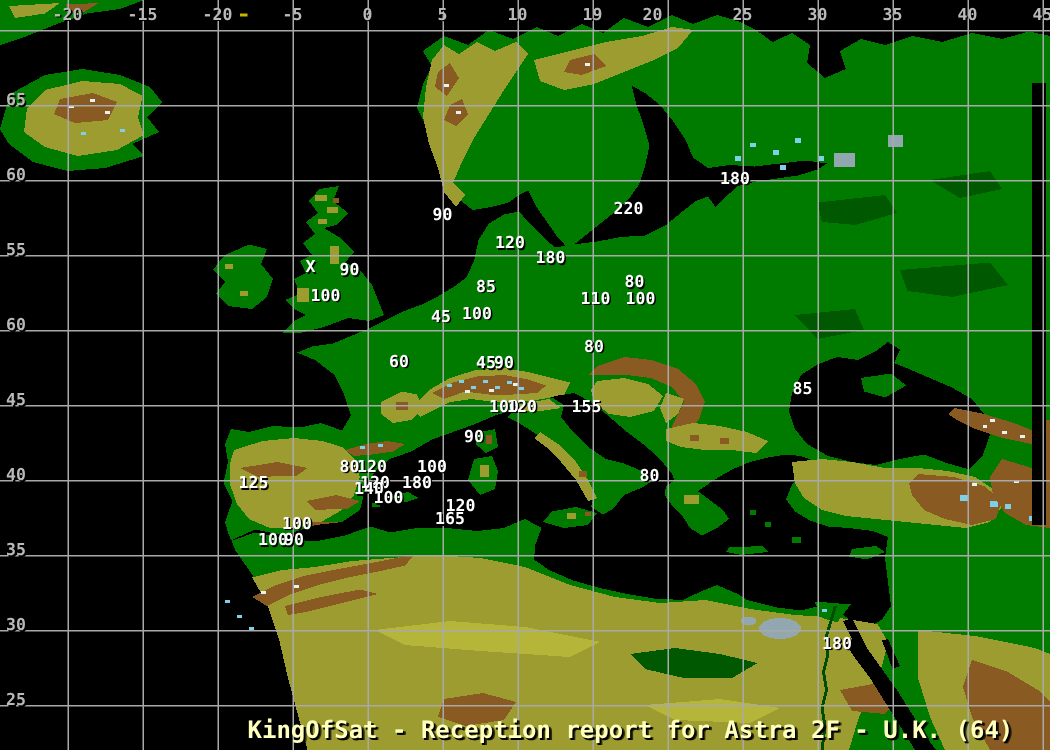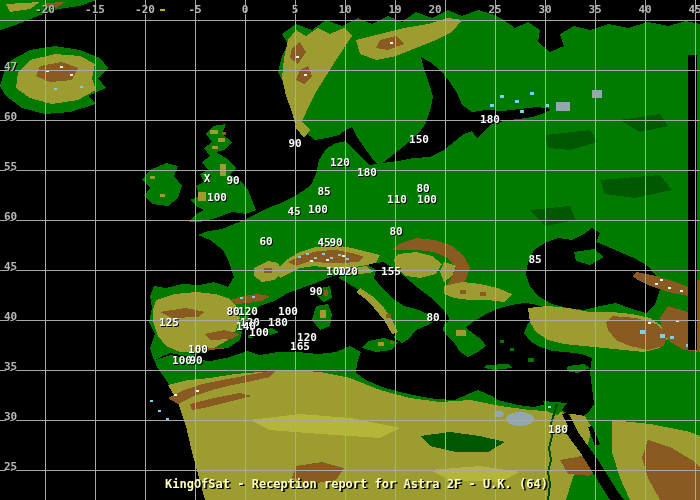--- a/index.html
+++ b/index.html
@@ -13,21 +13,21 @@
   .axis-label{
     position:absolute;font-size:11px;font-weight:bold;line-height:11px;
     text-shadow:1px 1px 0 #000;white-space:pre;
   }
   .axis-top{transform:translateX(-50%);}
   .report-label{
     position:absolute;font-size:11px;font-weight:bold;line-height:11px;color:#ffffff;
     transform:translate(-50%,-50%);text-shadow:1px 1px 0 #000;white-space:pre;
   }
   #map-title{
-    position:absolute;left:165px;top:477px;font-size:12px;font-weight:bold;
+    position:absolute;left:165px;top:477px;font-size:16px;font-weight:bold;
     letter-spacing:0px;text-shadow:1px 1px 0 #000,2px 1px 0 rgba(0,0,0,.7);white-space:pre;
   }
   .artifact-dash{position:absolute;width:5px;height:2px;}
 </style>
 </head>
 <body>
 
 <div id="map-root">
 
   <svg id="terrain" width="700" height="500" viewBox="0 0 700 500" shape-rendering="crispEdges">
@@ -281,35 +281,35 @@
       <div class="axis-label axis-top" style="left: 245px; top: 4px; color: rgb(185, 185, 185);">0</div>
       <div class="axis-label axis-top" style="left: 295px; top: 4px; color: rgb(185, 185, 185);">5</div>
       <div class="axis-label axis-top" style="left: 345px; top: 4px; color: rgb(185, 185, 185);">10</div>
       <div class="axis-label axis-top" style="left: 395px; top: 4px; color: rgb(185, 185, 185);">19</div>
       <div class="axis-label axis-top" style="left: 435px; top: 4px; color: rgb(185, 185, 185);">20</div>
       <div class="axis-label axis-top" style="left: 495px; top: 4px; color: rgb(185, 185, 185);">25</div>
       <div class="axis-label axis-top" style="left: 545px; top: 4px; color: rgb(185, 185, 185);">30</div>
       <div class="axis-label axis-top" style="left: 595px; top: 4px; color: rgb(185, 185, 185);">35</div>
       <div class="axis-label axis-top" style="left: 645px; top: 4px; color: rgb(185, 185, 185);">40</div>
       <div class="axis-label axis-top" style="left: 695px; top: 4px; color: rgb(185, 185, 185);">45</div>
-      <div class="axis-label" style="left: 4px; top: 61px; color: rgb(185, 185, 185);">47</div>
+      <div class="axis-label" style="left: 4px; top: 61px; color: rgb(185, 185, 185);">65</div>
       <div class="axis-label" style="left: 4px; top: 111px; color: rgb(185, 185, 185);">60</div>
       <div class="axis-label" style="left: 4px; top: 161px; color: rgb(185, 185, 185); text-align: center;">55</div>
       <div class="axis-label" style="left: 4px; top: 211px; color: rgb(185, 185, 185);">60</div>
       <div class="axis-label" style="left: 4px; top: 261px; color: rgb(185, 185, 185);">45</div>
       <div class="axis-label" style="left: 4px; top: 311px; color: rgb(185, 185, 185);">40</div>
       <div class="axis-label" style="left: 4px; top: 361px; color: rgb(185, 185, 185);">35</div>
       <div class="axis-label" style="left: 4px; top: 411px; color: rgb(185, 185, 185);">30</div>
       <div class="axis-label" style="left: 4px; top: 461px; color: rgb(185, 185, 185);">25</div>
     </div>
 
   <div id="report-layer">
       <div class="report-label" style="left: 295px; top: 143px;">90</div>
       <div class="report-label" style="left: 490px; top: 119px;">180</div>
-      <div class="report-label" style="left: 419px; top: 139px;">150</div>
+      <div class="report-label" style="left: 419px; top: 139px;">220</div>
       <div class="report-label" style="left: 340px; top: 162px;">120</div>
       <div class="report-label" style="left: 367px; top: 172px;">180</div>
       <div class="report-label" style="left: 207px; top: 178px;">X</div>
       <div class="report-label" style="left: 233px; top: 180px;">90</div>
       <div class="report-label" style="left: 217px; top: 197px;">100</div>
       <div class="report-label" style="left: 324px; top: 191px;">85</div>
       <div class="report-label" style="left: 423px; top: 188px;">80</div>
       <div class="report-label" style="left: 397px; top: 199px; text-align: center;">110</div>
       <div class="report-label" style="left: 427px; top: 199px;">100</div>
       <div class="report-label" style="left: 294px; top: 211px;">45</div>

